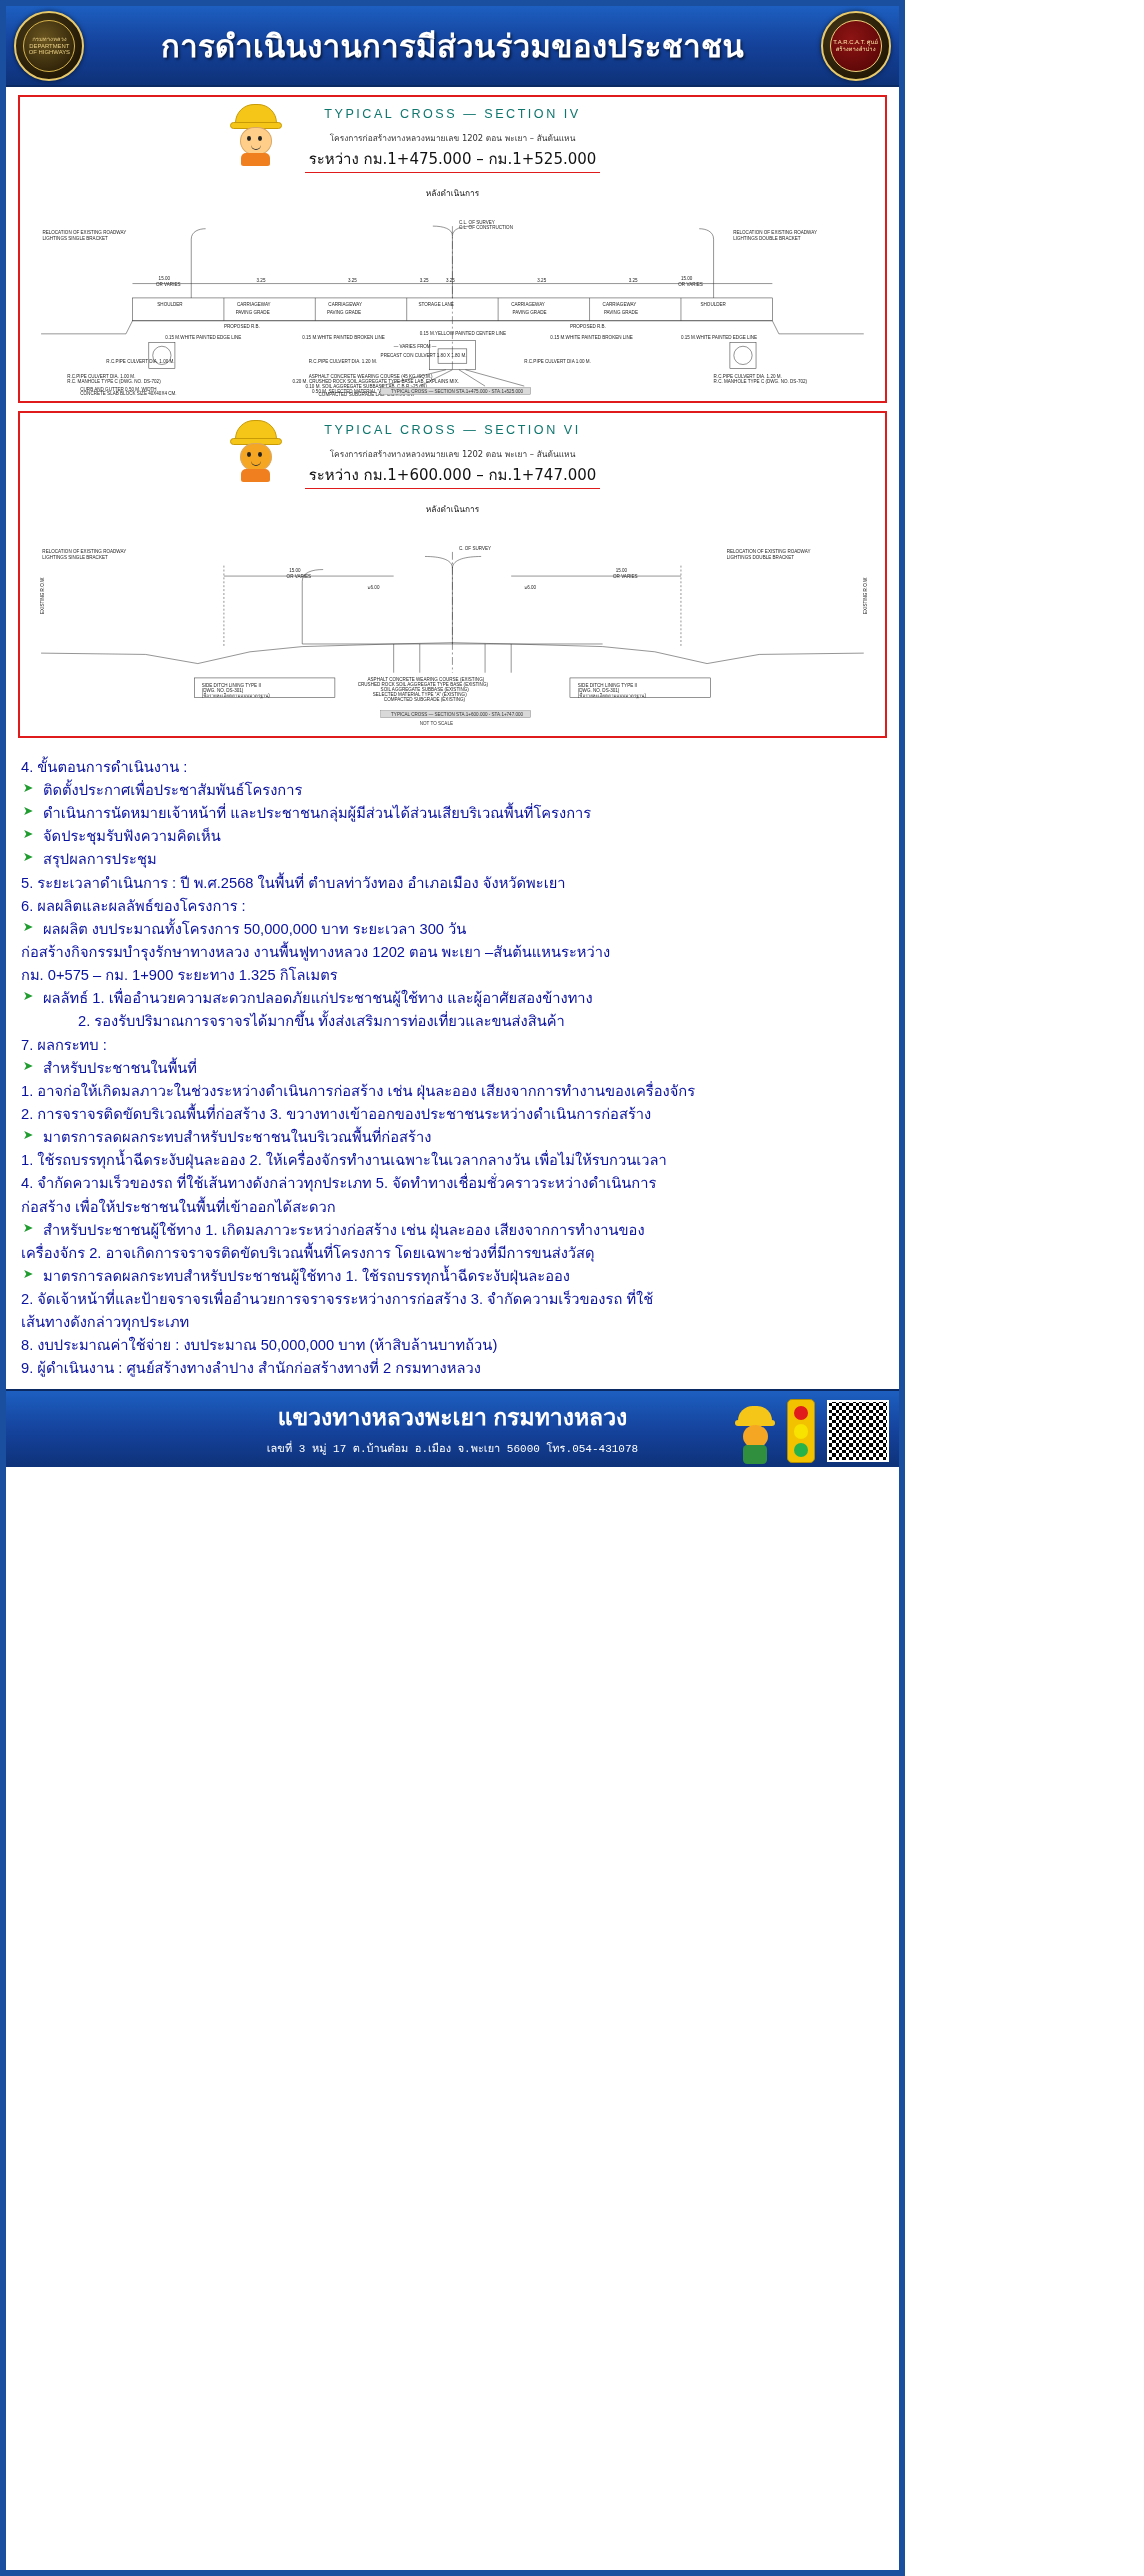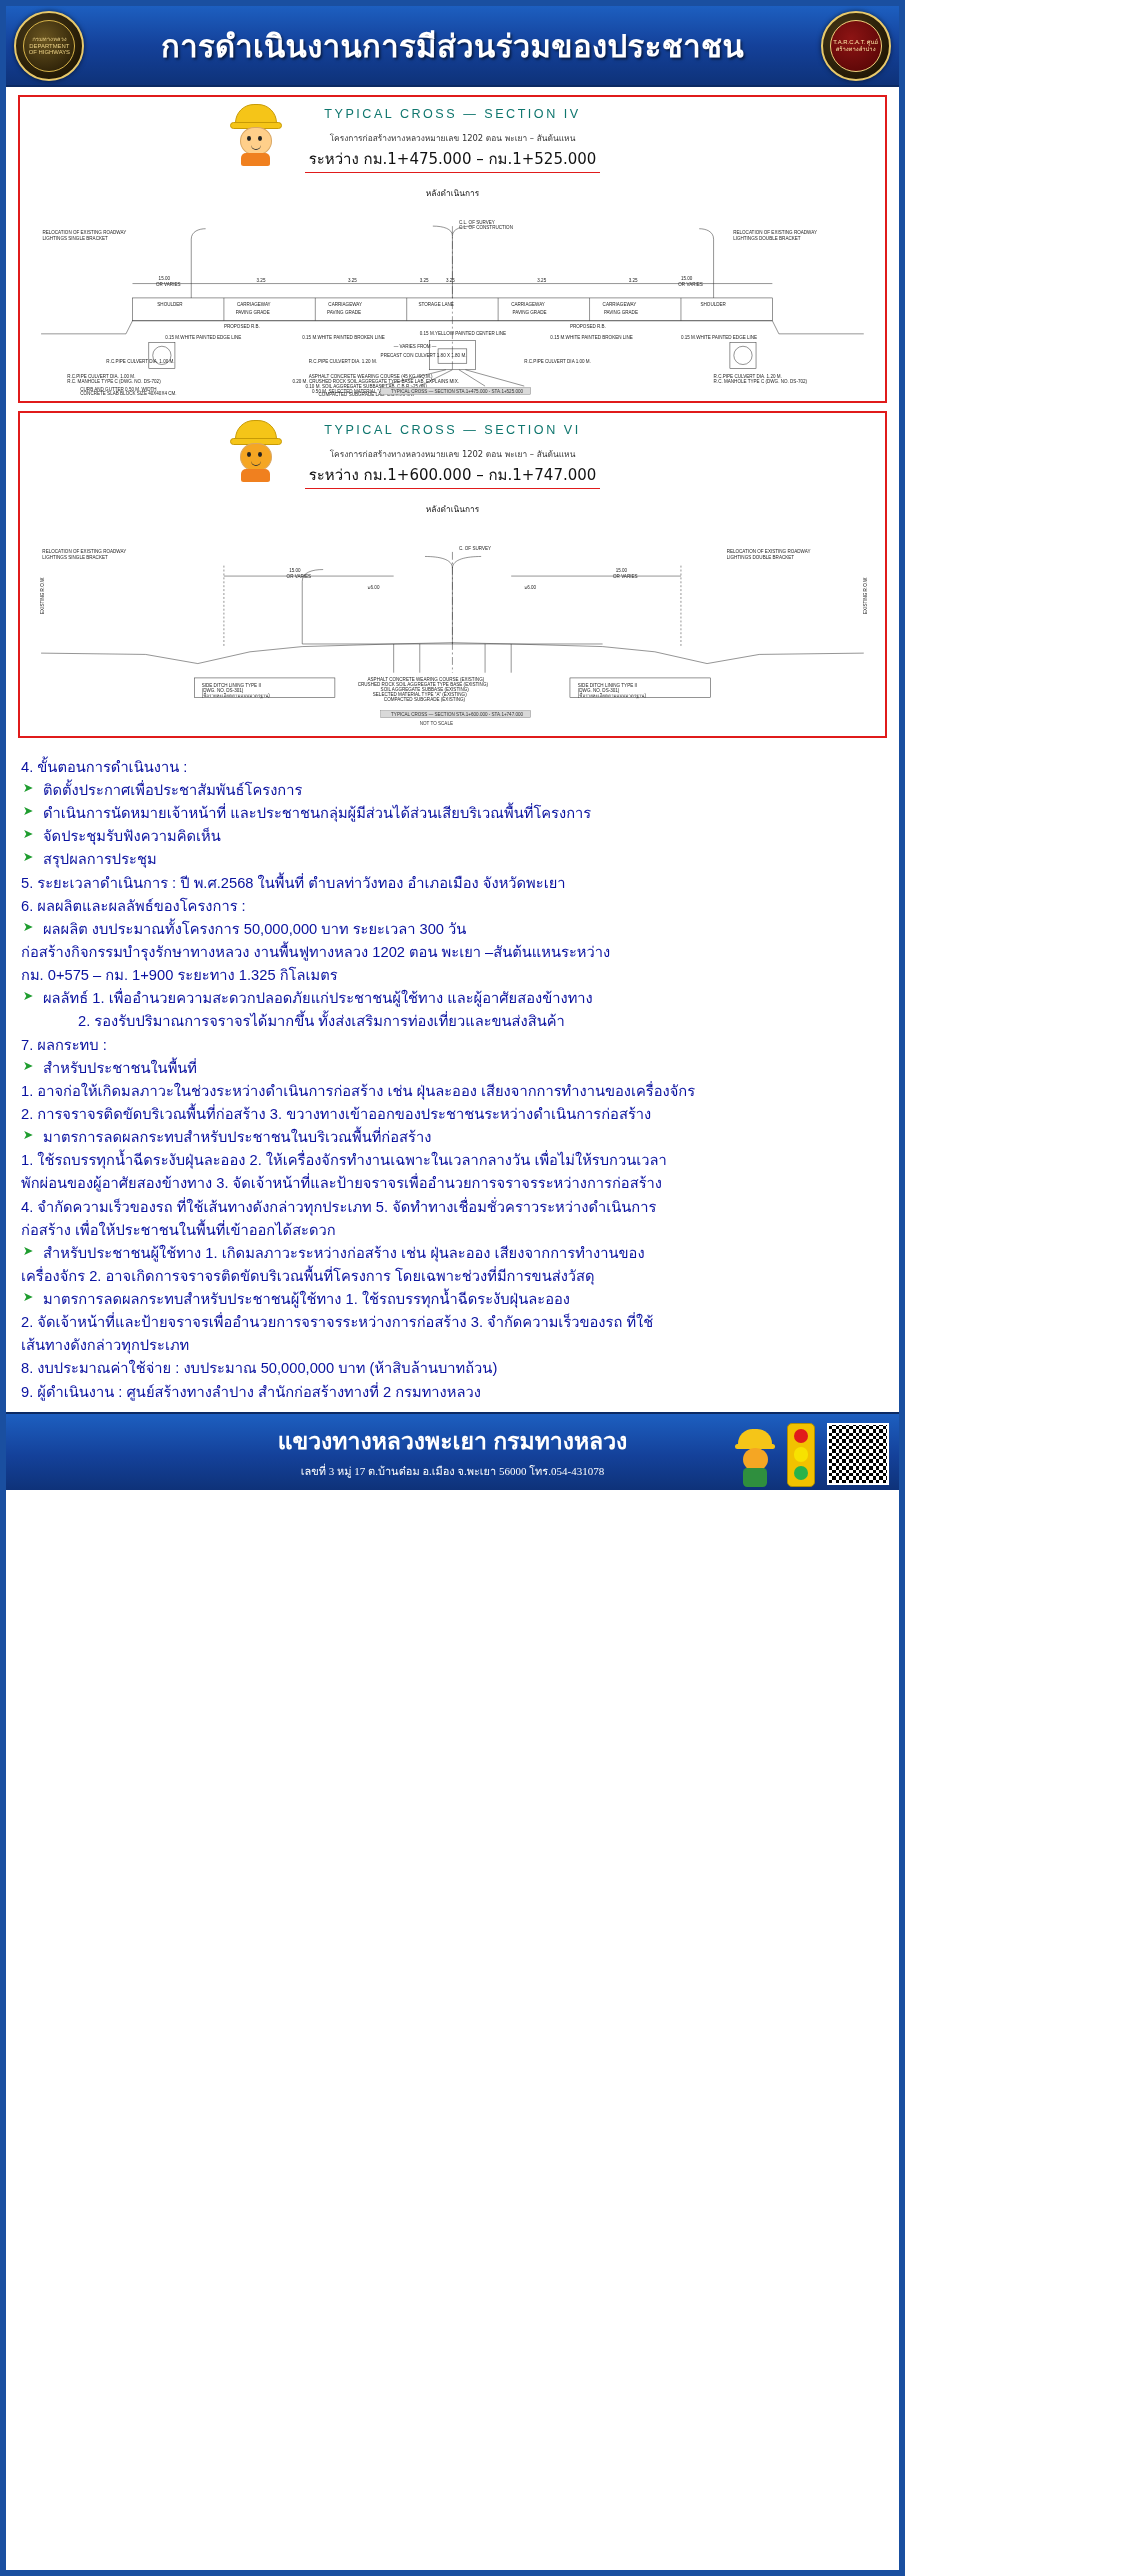--- a/index.html
+++ b/index.html
@@ -148,21 +148,21 @@
     margin-top:5px;
     background:linear-gradient(180deg,#1d5fc0 0%,#14419a 55%,#0e3279 100%);
     color:#fff;
     text-align:center;
     padding:8.4px 0 10px 0;
     position:relative;
     min-height:62px;
     border-top:2.5px solid #0b2a63;
   }
   .footer .f1 { font-size:23px; font-weight:bold; font-family:"Liberation Sans", sans-serif;}
-  .footer .f2 { font-size:11px; margin-top:3.4px; font-family:Liberation Serif, serif;}
+  .footer .f2 { font-size:11px; margin-top:3.4px; font-family:Liberation Mono, monospace;}
   .qr {
     position:absolute; right:10px; bottom:5px;
     width:62px; height:62px;
     background:
       repeating-linear-gradient(0deg,#000 0 3.4px,#fff 3.4px 6.7px),
       repeating-linear-gradient(90deg,#000 0 3.4px,#fff 3.4px 6.7px);
     background-blend-mode:difference;
     border:2.5px solid #fff;
   }
   .tlight {
@@ -386,21 +386,20 @@
     <div class="ln">กม. 0+575 – กม. 1+900 ระยะทาง  1.325  กิโลเมตร</div>
     <div class="ln bullet">ผลลัทธ์ 1. เพื่ออำนวยความสะดวกปลอดภัยแก่ประชาชนผู้ใช้ทาง และผู้อาศัยสองข้างทาง</div>
     <div class="ln indent2">2. รองรับปริมาณการจราจรได้มากขึ้น ทั้งส่งเสริมการท่องเที่ยวและขนส่งสินค้า</div>
 
     <div class="ln hd">7. ผลกระทบ :</div>
     <div class="ln bullet">สำหรับประชาชนในพื้นที่</div>
     <div class="ln">1. อาจก่อให้เกิดมลภาวะในช่วงระหว่างดำเนินการก่อสร้าง เช่น ฝุ่นละออง เสียงจากการทำงานของเครื่องจักร</div>
     <div class="ln">2. การจราจรติดขัดบริเวณพื้นที่ก่อสร้าง 3. ขวางทางเข้าออกของประชาชนระหว่างดำเนินการก่อสร้าง</div>
     <div class="ln bullet">มาตรการลดผลกระทบสำหรับประชาชนในบริเวณพื้นที่ก่อสร้าง</div>
     <div class="ln">1. ใช้รถบรรทุกน้ำฉีดระงับฝุ่นละออง 2. ให้เครื่องจักรทำงานเฉพาะในเวลากลางวัน เพื่อไม่ให้รบกวนเวลา</div>
-    <div class="ln">พักผ่อนของผู้อาศัยสองข้างทาง 3. จัดเจ้าหน้าที่และป้ายจราจรเพื่ออำนวยการจราจรระหว่างการก่อสร้าง</div>
     <div class="ln">4. จำกัดความเร็วของรถ ที่ใช้เส้นทางดังกล่าวทุกประเภท 5. จัดทำทางเชื่อมชั่วคราวระหว่างดำเนินการ</div>
     <div class="ln">ก่อสร้าง เพื่อให้ประชาชนในพื้นที่เข้าออกได้สะดวก</div>
     <div class="ln bullet">สำหรับประชาชนผู้ใช้ทาง 1. เกิดมลภาวะระหว่างก่อสร้าง เช่น ฝุ่นละออง เสียงจากการทำงานของ</div>
     <div class="ln">เครื่องจักร 2. อาจเกิดการจราจรติดขัดบริเวณพื้นที่โครงการ โดยเฉพาะช่วงที่มีการขนส่งวัสดุ</div>
     <div class="ln bullet">มาตรการลดผลกระทบสำหรับประชาชนผู้ใช้ทาง 1. ใช้รถบรรทุกน้ำฉีดระงับฝุ่นละออง</div>
     <div class="ln">2. จัดเจ้าหน้าที่และป้ายจราจรเพื่ออำนวยการจราจรระหว่างการก่อสร้าง 3. จำกัดความเร็วของรถ ที่ใช้</div>
     <div class="ln">เส้นทางดังกล่าวทุกประเภท</div>
 
     <div class="ln hd">8. งบประมาณค่าใช้จ่าย : งบประมาณ 50,000,000 บาท (ห้าสิบล้านบาทถ้วน)</div>
     <div class="ln hd">9. ผู้ดำเนินงาน : ศูนย์สร้างทางลำปาง สำนักก่อสร้างทางที่ 2 กรมทางหลวง</div>

